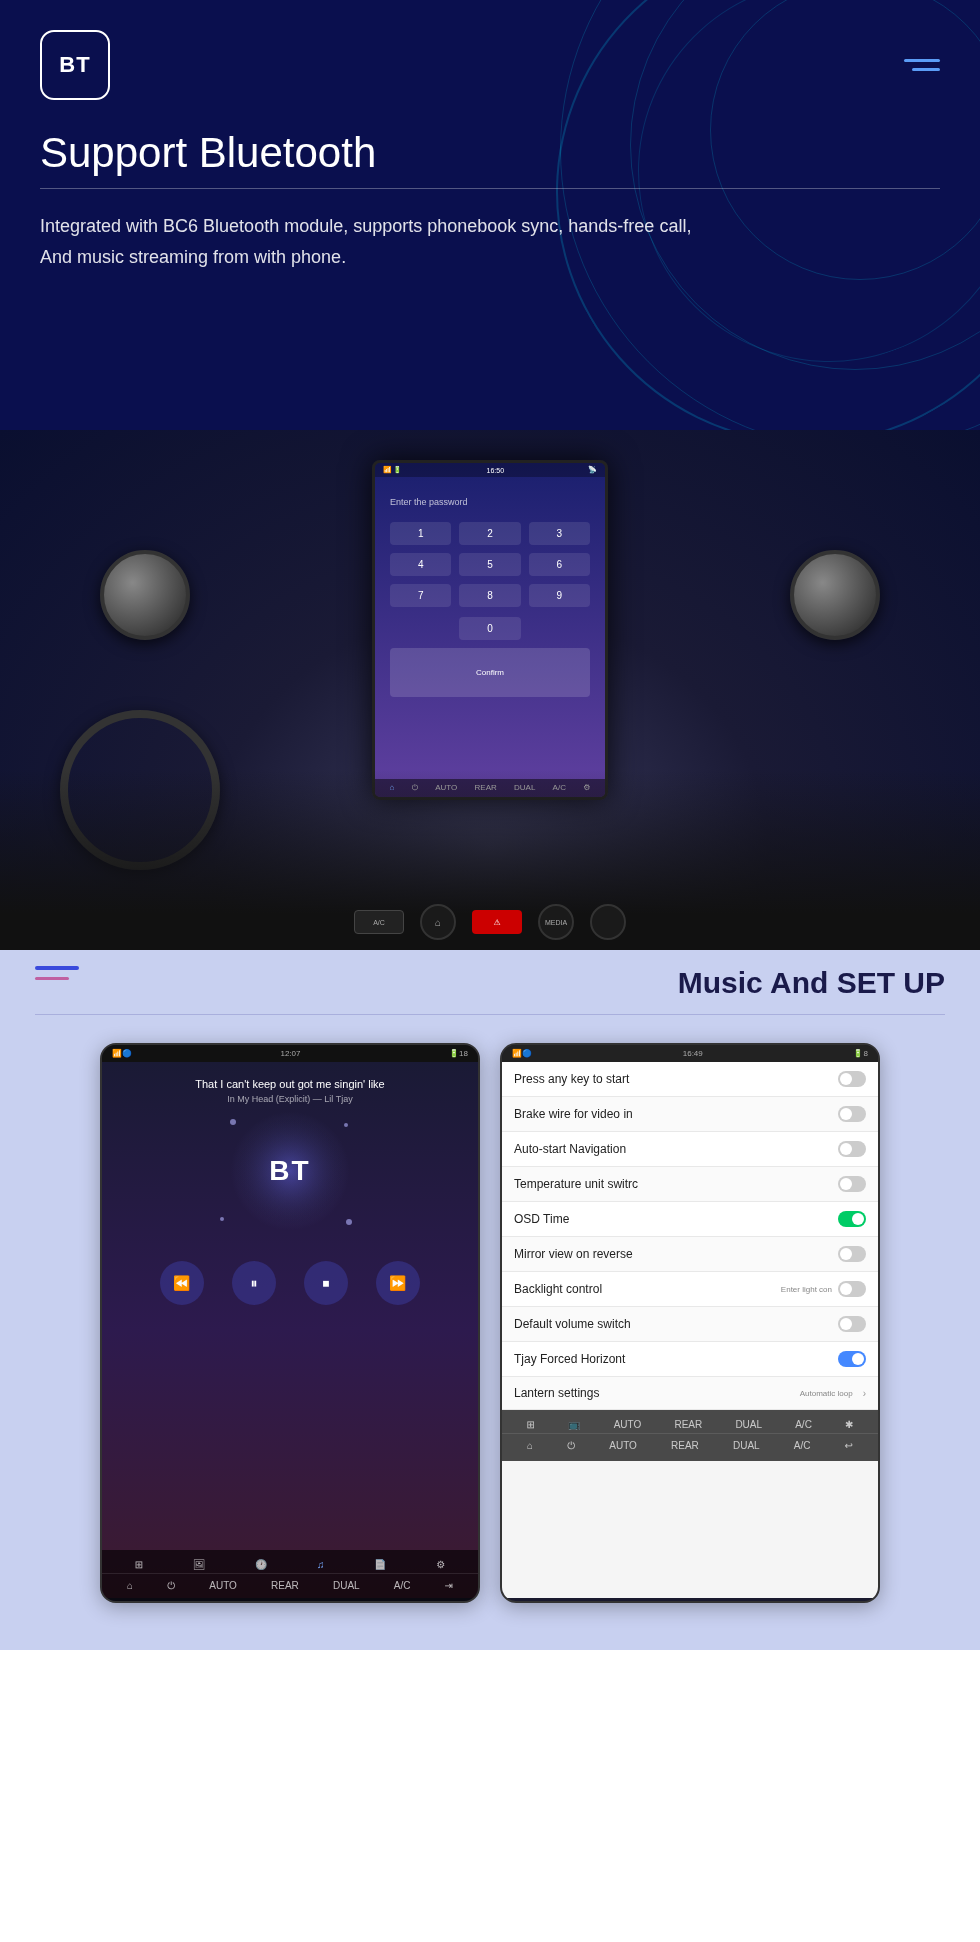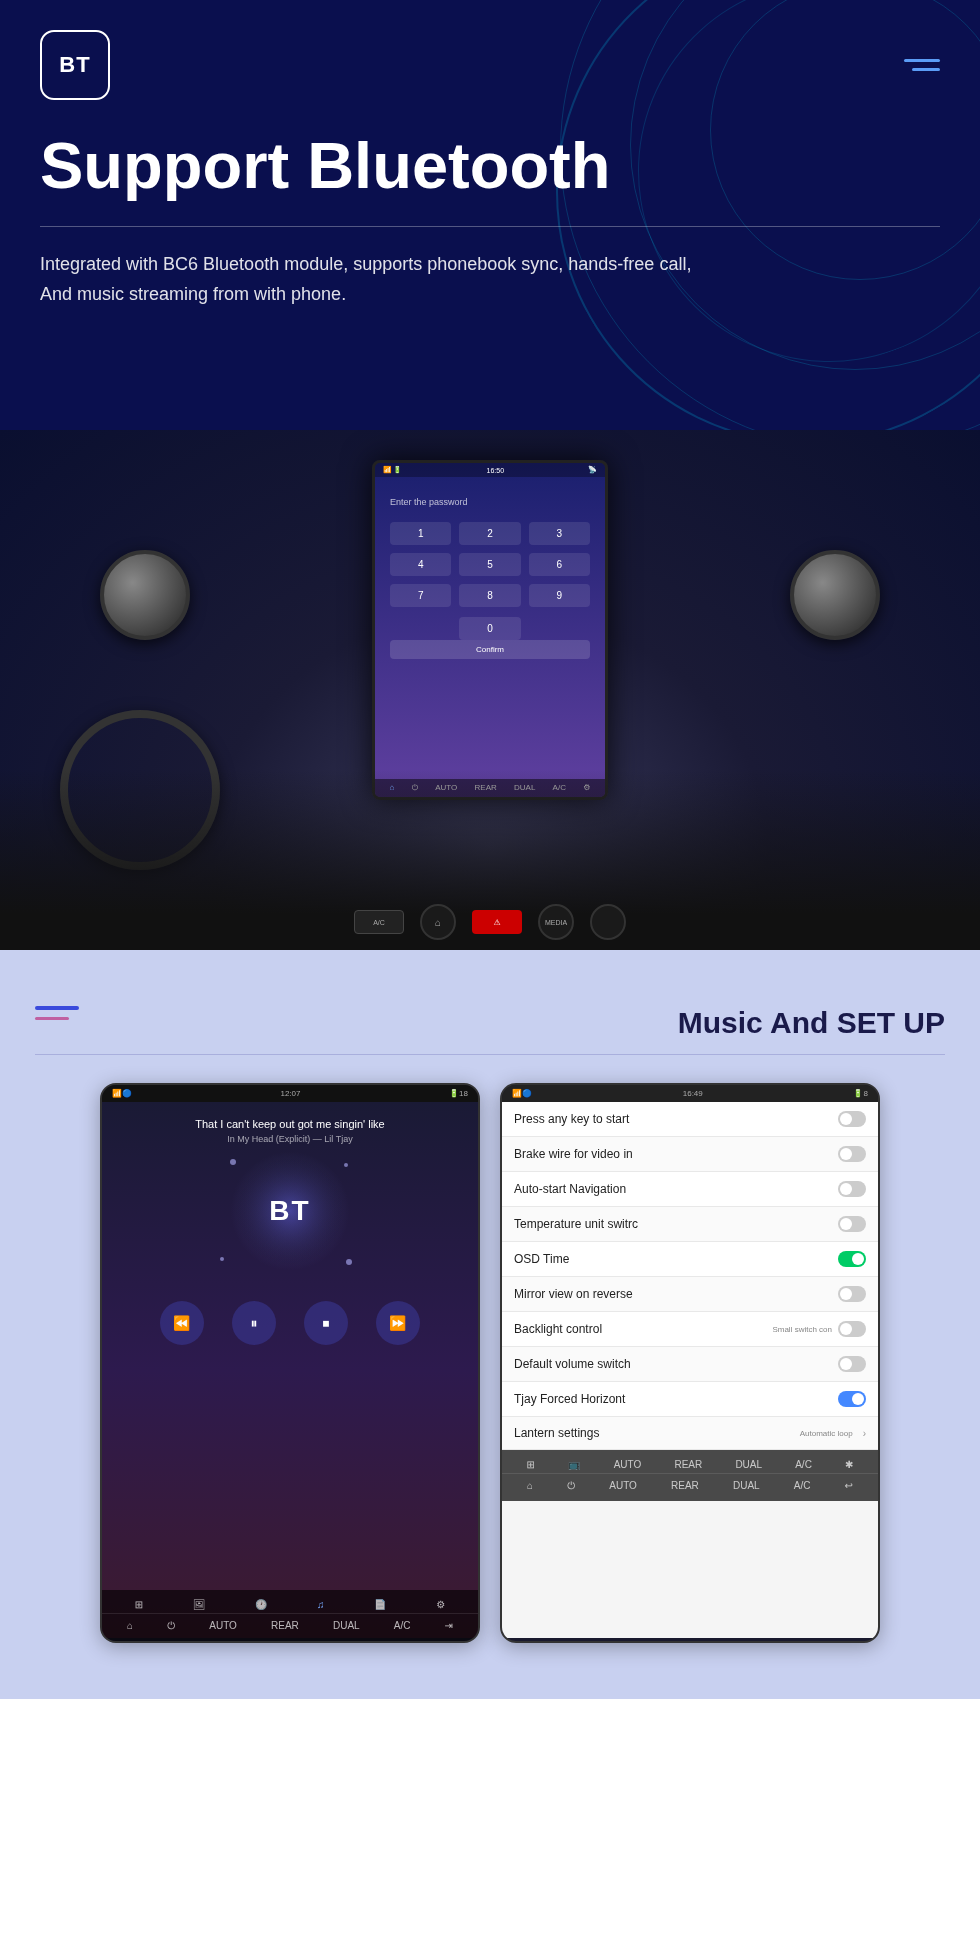--- a/index.html
+++ b/index.html
@@ -77,24 +77,24 @@
       display: block;
       height: 3px;
       border-radius: 2px;
       background: #5b9cf6;
     }
     .hamburger-icon span:nth-child(1) { width: 36px; }
     .hamburger-icon span:nth-child(2) { width: 28px; margin-left: 8px; }
 
     .header-title {
       color: #fff;
-      font-size: 65px;
-      font-weight: 700;
+      font-size: 42px;
+      font-weight: 400;
       line-height: 1.1;
-      margin-bottom: 24px;
+      margin-bottom: 12px;
       position: relative;
       z-index: 2;
     }
 
     .header-divider {
       border: none;
       border-top: 1px solid rgba(255,255,255,0.3);
       margin-bottom: 22px;
       position: relative;
       z-index: 2;
@@ -193,24 +193,25 @@
       border-radius: 4px;
       padding: 6px;
       text-align: center;
       color: #fff;
       font-size: 10px;
     }
 
     .screen-confirm-btn {
       background: rgba(255,255,255,0.15);
       border-radius: 4px;
-      padding: 5px;
+      padding: 20px;
       text-align: center;
       color: #fff;
       font-size: 8px;
+      margin-top: 8px;
     }
 
     
     .car-body-sim {
       position: absolute;
       bottom: 0;
       left: 0;
       right: 0;
       height: 180px;
       background: linear-gradient(180deg, transparent, #111 80%);
@@ -250,21 +251,21 @@
       height: 160px;
       border-radius: 50%;
       border: 8px solid #333;
       background: transparent;
       box-shadow: 0 4px 15px rgba(0,0,0,0.6);
     }
 
     
     .music-section {
       background: #c8d0f0;
-      padding: 56px 35px;
+      padding: 16px 35px;
       min-height: 700px;
     }
 
     .music-header {
       display: flex;
       justify-content: space-between;
       align-items: flex-start;
       margin-bottom: 8px;
     }
 
@@ -743,21 +744,21 @@
           </div>
 
 
           <div class="settings-item">
             <span class="settings-label">Mirror view on reverse</span>
             <div class="toggle-off"></div>
           </div>
 
           <div class="settings-item">
             <span class="settings-label">Backlight control</span>
-            <span class="settings-extra">Small switch con</span>
+            <span class="settings-extra">Enter light con</span>
             <div class="toggle-off"></div>
           </div>
 
           <div class="settings-item">
             <span class="settings-label">Default volume switch</span>
             <div class="toggle-off"></div>
           </div>
 
 
           <div class="settings-item">

